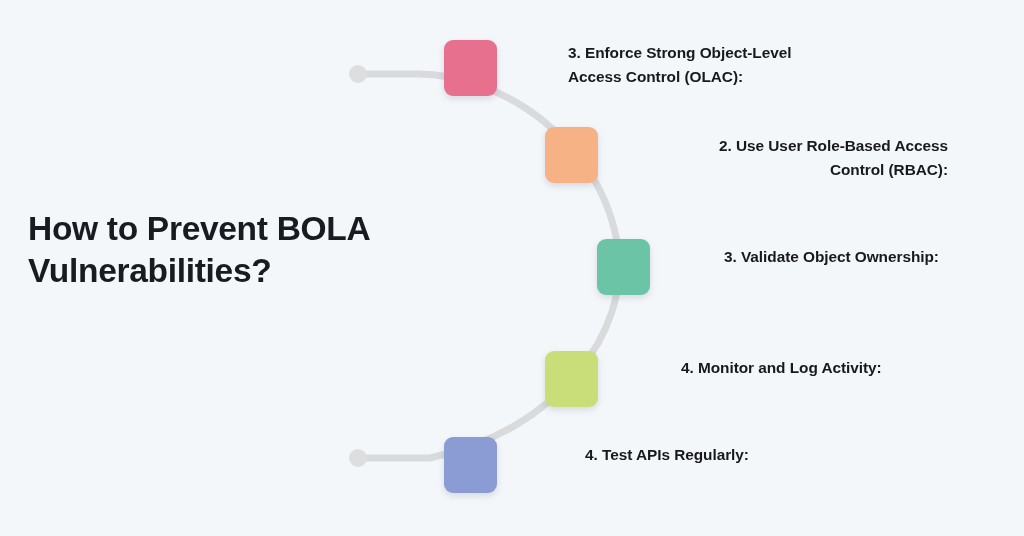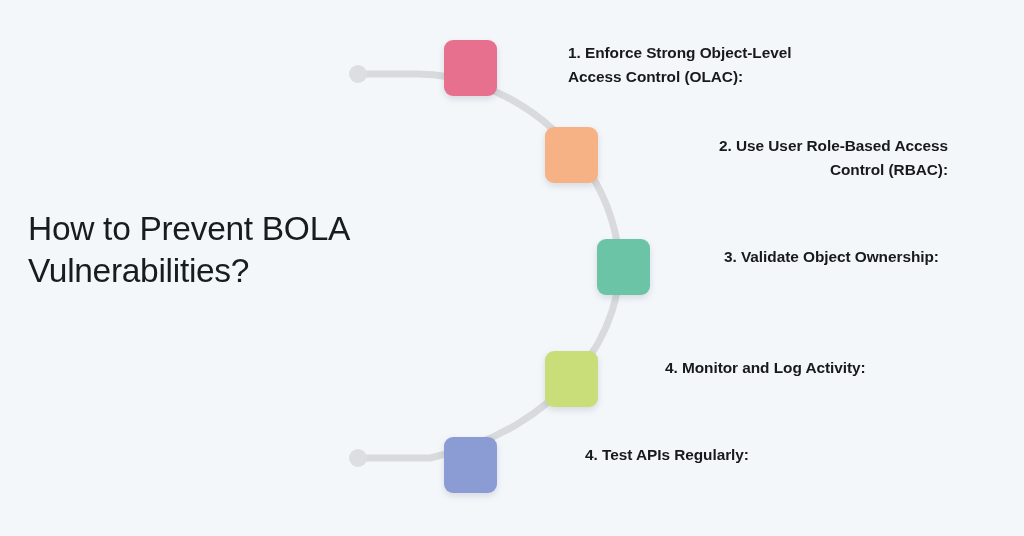--- a/index.html
+++ b/index.html
@@ -24,21 +24,21 @@
 
   
   #headline {
     position: absolute;
     left: 28px;
     top: 208px;
     width: 400px;
     margin: 0;
     font-size: 33.5px;
     line-height: 1.26;
-    font-weight: normal;
+    font-weight: bold;
     letter-spacing: -0.3px;
     color: #181b1f;
     white-space: pre-line;
   }
 
   
   #curve-layer {
     position: absolute;
     left: 0;
     top: 0;
@@ -85,22 +85,22 @@
   </svg>
 
   <div id="nodes-layer">
       <div class="node" style="left: 444px; top: 40px; width: 53px; height: 56px; background: rgb(232, 112, 143);"></div>
       <div class="node" style="left: 545px; top: 127px; width: 53px; height: 56px; background: rgb(246, 177, 132);"></div>
       <div class="node" style="left: 597px; top: 239px; width: 53px; height: 56px; background: rgb(108, 196, 166);"></div>
       <div class="node" style="left: 545px; top: 351px; width: 53px; height: 56px; background: rgb(201, 222, 121);"></div>
       <div class="node" style="left: 444px; top: 437px; width: 53px; height: 56px; background: rgb(139, 155, 212);"></div>
     </div>
   <div id="labels-layer">
-      <p class="step-label" style="left: 568px; top: 41px; width: 320px; text-align: left;">1. Enforce Strong Object-Level
+      <p class="step-label" style="left: 568px; top: 41px; width: 320px; text-align: left;">3. Enforce Strong Object-Level
 Access Control (OLAC):</p>
       <p class="step-label" style="left: 648px; top: 134px; width: 300px; text-align: right;">2. Use User Role-Based Access
 Control (RBAC):</p>
       <p class="step-label" style="left: 688px; top: 245px; width: 300px; text-align: left; margin-left: 36px;">3. Validate Object Ownership:</p>
-      <p class="step-label" style="left: 665px; top: 356px; width: 300px; text-align: left;">4. Monitor and Log Activity:</p>
+      <p class="step-label" style="left: 681px; top: 356px; width: 300px; text-align: left;">4. Monitor and Log Activity:</p>
       <p class="step-label" style="left: 585px; top: 443px; width: 300px; text-align: left;">4. Test APIs Regularly:</p>
     </div>
 
 </div>
 
 </body></html>

